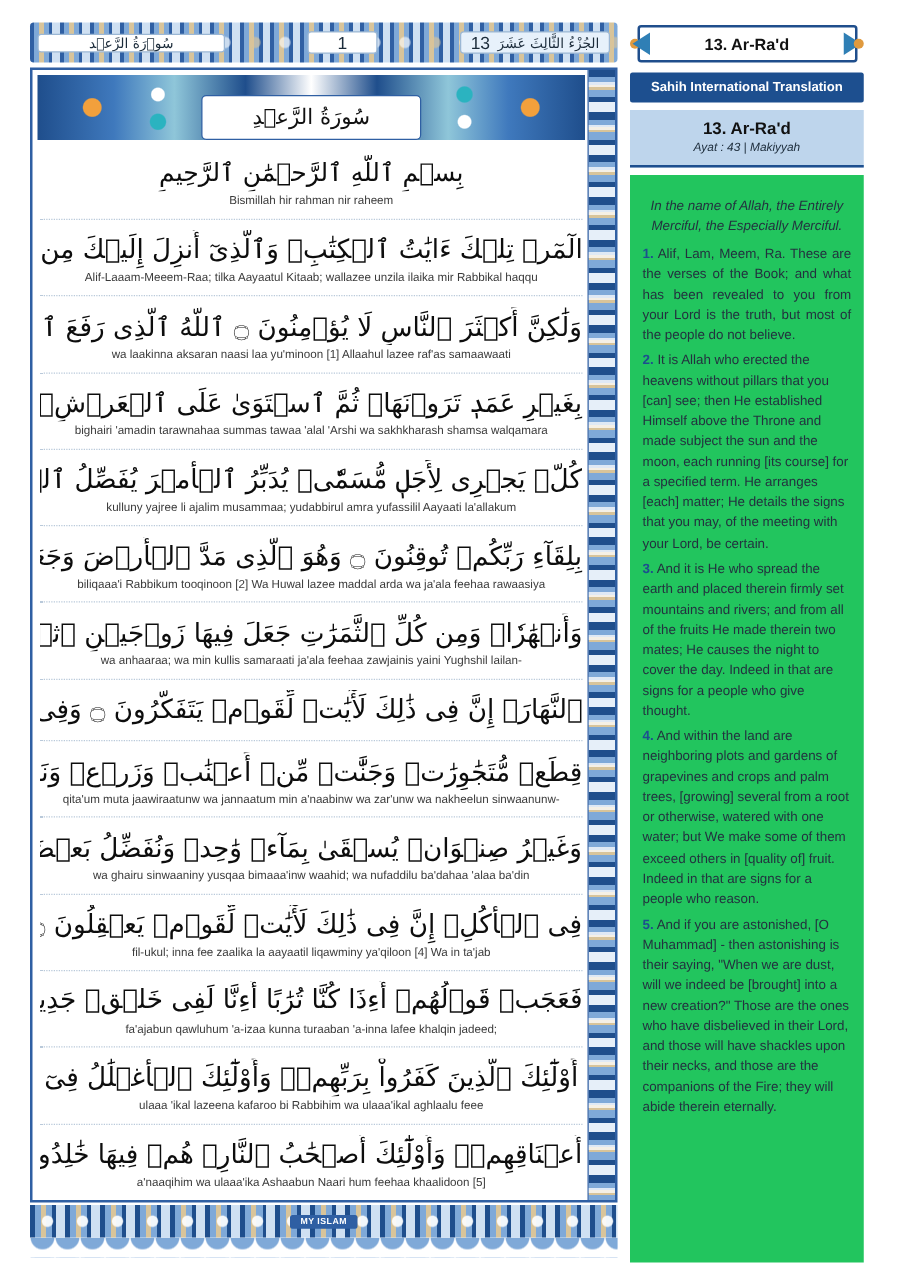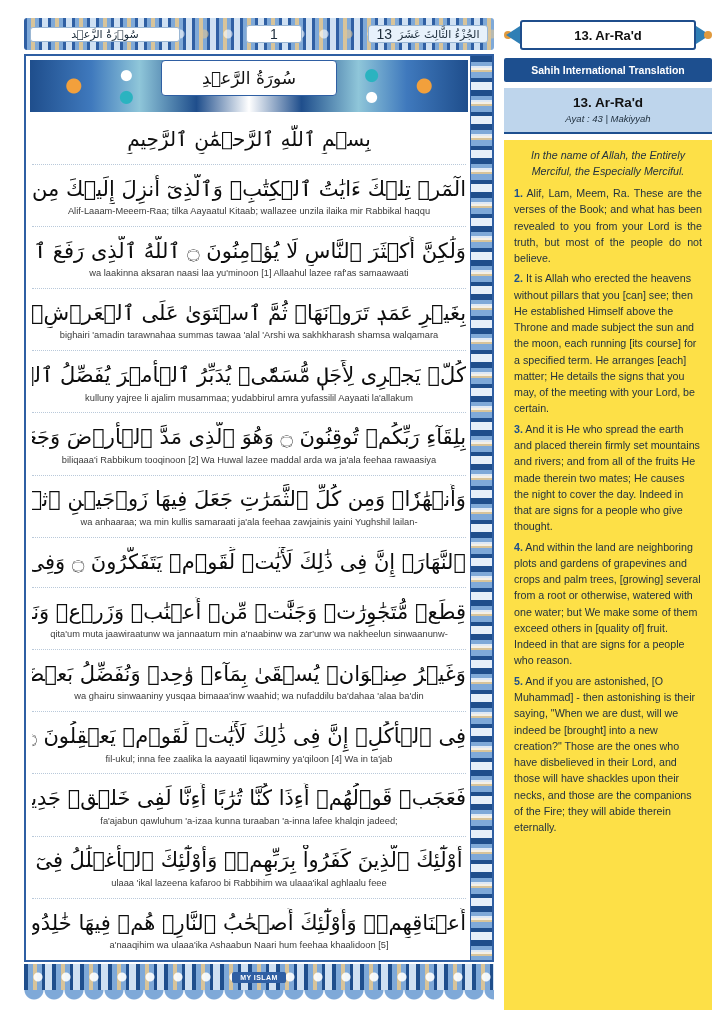--- a/index.html
+++ b/index.html
@@ -119,21 +119,21 @@
   
   .surah-banner {
     position: relative;
     height: 52px;
     margin: 4px 24px 0 4px;
     background:
       linear-gradient(90deg, #1f4e8c 0%, #3f79bd 14%, #8fc6d9 25%,
         #1f4e8c 38%, #ffffff 50%, #1f4e8c 62%, #8fc6d9 75%,
         #3f79bd 86%, #1f4e8c 100%);
     display: flex;
-    align-items: flex-start;
+    align-items: flex-end;
     justify-content: center;
     overflow: hidden;
   }
   .surah-banner::before {
     content: "";
     position: absolute; inset: 0;
     background:
       radial-gradient(circle at 10% 50%, #f2a03c 0 7px, transparent 8px),
       radial-gradient(circle at 22% 30%, #ffffff 0 5px, transparent 6px),
       radial-gradient(circle at 22% 72%, #2bb3c0 0 6px, transparent 7px),
@@ -228,21 +228,21 @@
     height: 16px;
     background:
       radial-gradient(circle at 10px 0px, #7fa9d8 0 9px, transparent 10px),
       radial-gradient(circle at 10px 2px, #cfe0f2 0 6px, transparent 7px);
     background-size: 20px 16px;
     background-repeat: repeat-x;
   }
 
   
   #trans {
-    width: 208px;
+    width: 187px;
     display: flex;
     flex-direction: column;
     gap: 6px;
   }
   .t-title-wrap {
     position: relative;
     display: flex; align-items: center; justify-content: center;
     height: 34px;
   }
   .t-title-box {
@@ -281,22 +281,22 @@
     background: #bed5ec;
     border-bottom: 2px solid #1d4f8f;
     text-align: center;
     padding: 7px 4px 8px;
   }
   .t-info .nm { font-size: 13.5px; font-weight: bold; color: #111; }
   .t-info .meta { font-size: 9.5px; color: #20303f; margin-top: 3px; font-style: italic; }
 
   .t-body {
     flex: 1 1 auto;
-    background: #fde047;
-    padding: 8px 10px 10px;
+    background: #22c55e;
+    padding: 18px 10px 10px;
     font-size: 10.7px;
     line-height: 1.52;
     color: #23323f;
     overflow: hidden;
   }
   .t-basmala {
     font-style: italic;
     text-align: center;
     margin-bottom: 6px;
     line-height: 1.45;
@@ -332,20 +332,21 @@
 
       <div class="surah-banner">
         <div class="surah-name-box ar">
           <span>سُورَةُ الرَّعۡدِ</span>
         </div>
       </div>
 
       <div class="verses">
         <div class="line-block">
           <div class="arabic-line bismillah">بِسۡمِ ٱللَّهِ ٱلرَّحۡمَٰنِ ٱلرَّحِيمِ</div>
+          <div class="translit">Bismillah hir rahman nir raheem</div>
         </div>
         <div class="line-block">
           <div class="arabic-line">الٓمٓرۚ تِلۡكَ ءَايَٰتُ ٱلۡكِتَٰبِۗ وَٱلَّذِىٓ أُنزِلَ إِلَيۡكَ مِن رَّبِّكَ ٱلۡحَقُّ</div>
           <div class="translit">Alif-Laaam-Meeem-Raa; tilka Aayaatul Kitaab; wallazee unzila ilaika mir Rabbikal haqqu</div>
         </div>
         <div class="line-block">
           <div class="arabic-line">وَلَٰكِنَّ أَكۡثَرَ ٱلنَّاسِ لَا يُؤۡمِنُونَ ۝ ٱللَّهُ ٱلَّذِى رَفَعَ ٱلسَّمَٰوَٰتِ</div>
           <div class="translit">wa laakinna aksaran naasi laa yu'minoon [1] Allaahul lazee raf'as samaawaati</div>
         </div>
         <div class="line-block">

